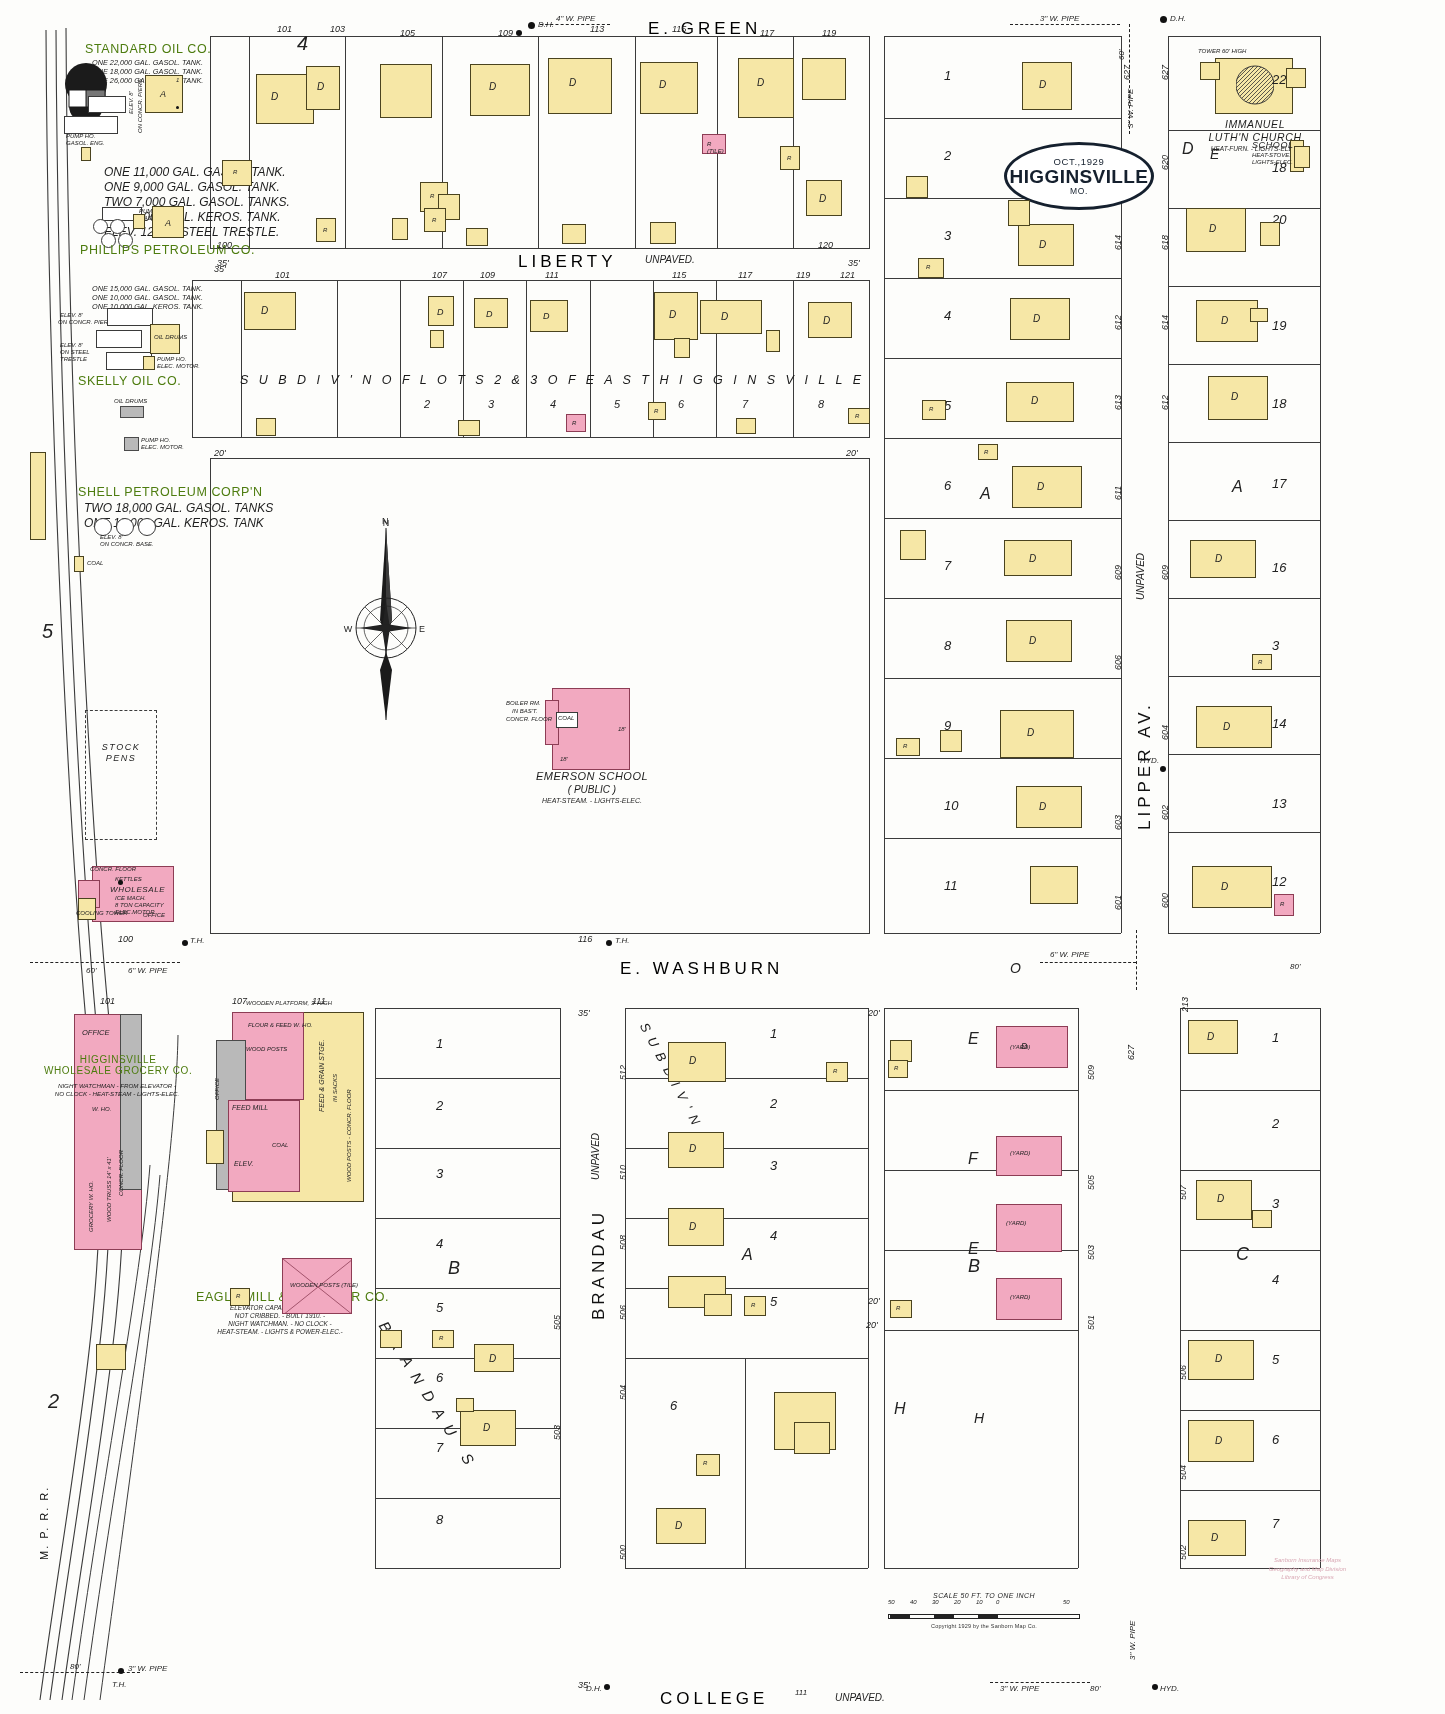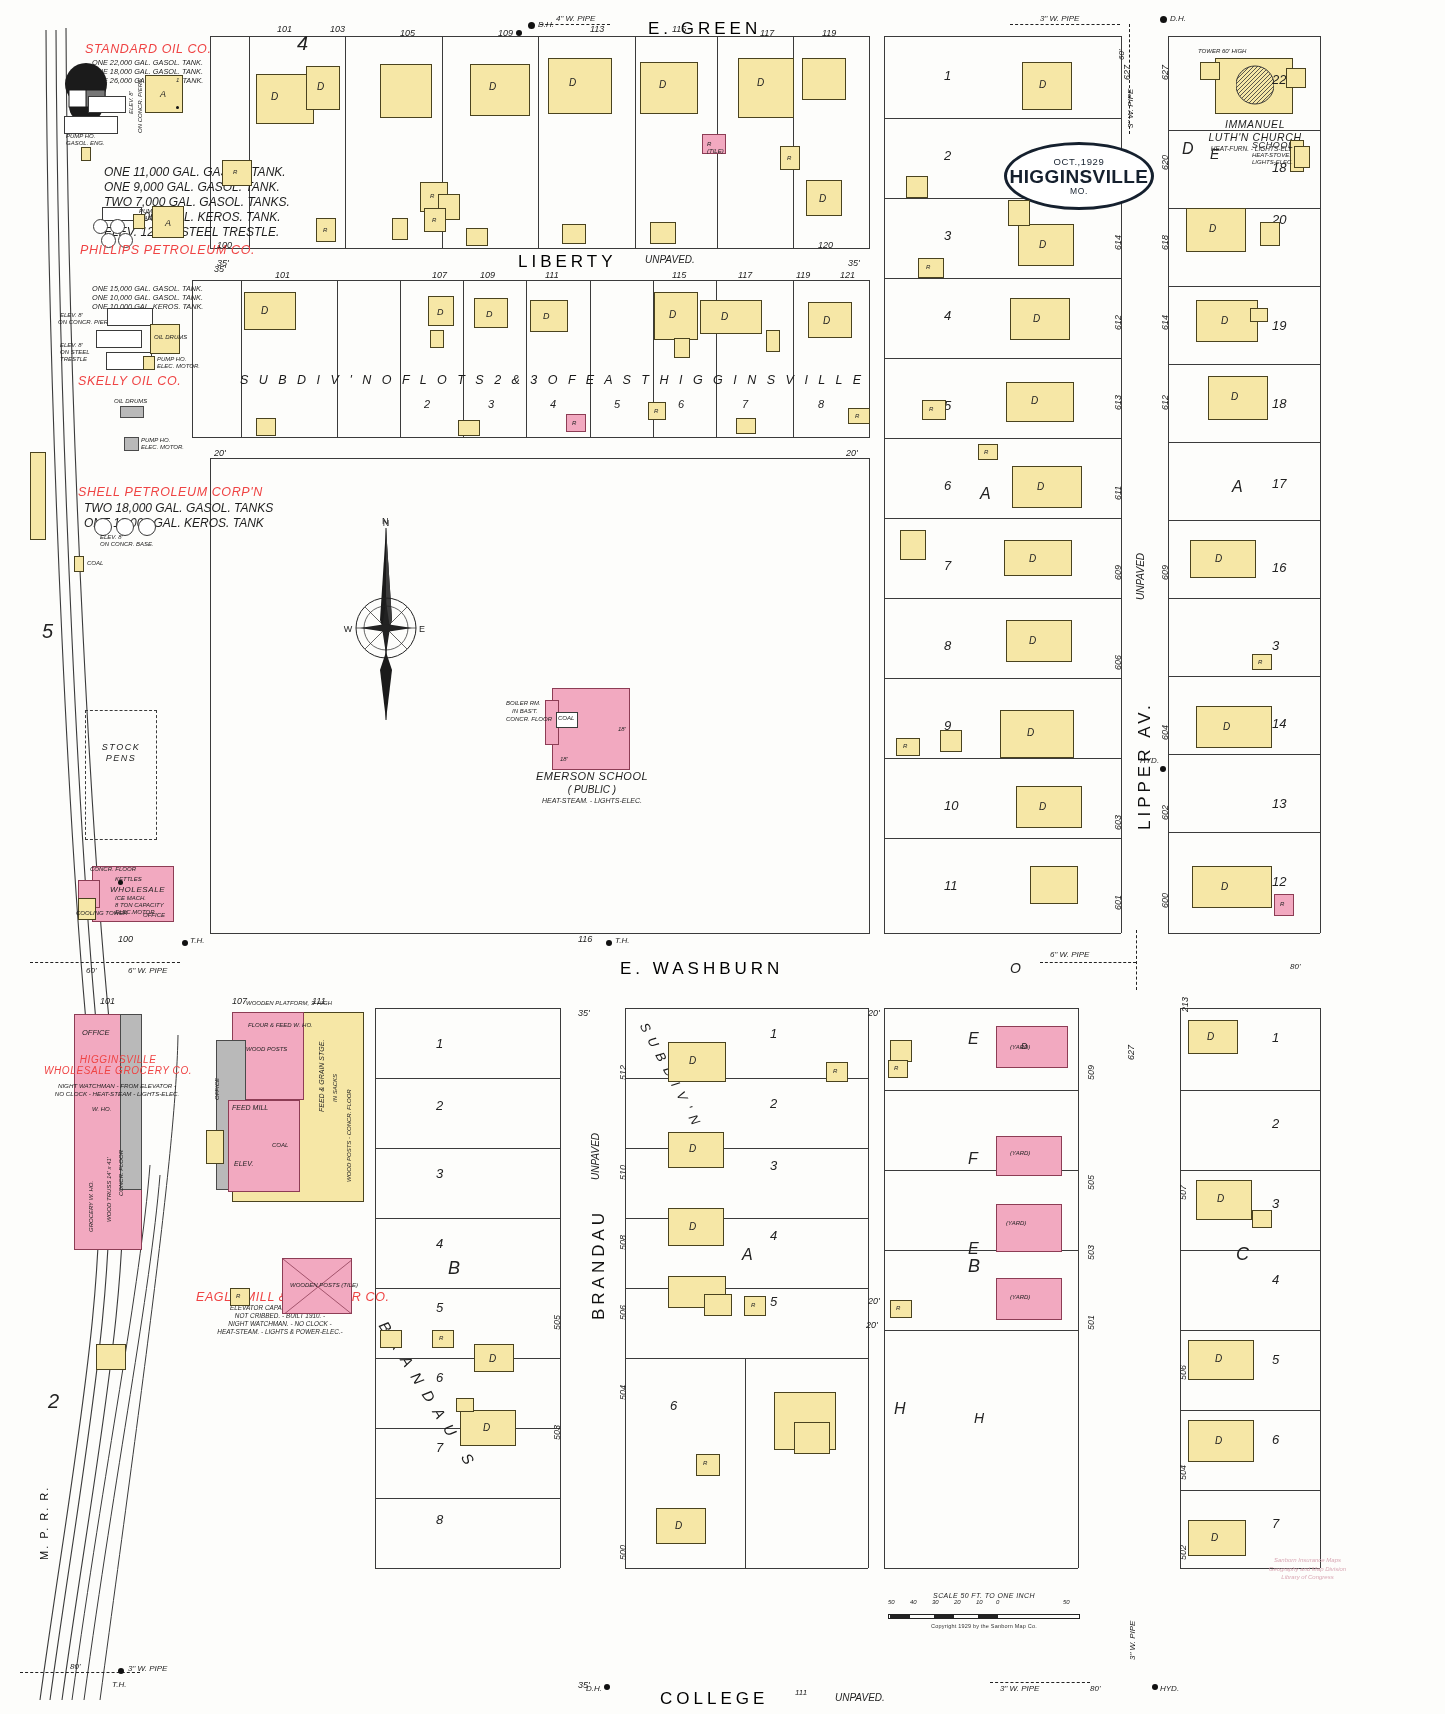--- a/index.html
+++ b/index.html
@@ -22,21 +22,21 @@
   .streetv{position:absolute;font-size:17px;letter-spacing:4px;color:#111;white-space:nowrap;
            transform-origin:0 0;transform:rotate(-90deg);}
   .num{position:absolute;font-size:9px;font-style:italic;color:#222;white-space:nowrap;}
   .numv{position:absolute;font-size:9px;font-style:italic;color:#222;white-space:nowrap;
         transform-origin:0 0;transform:rotate(-90deg);}
   .lotno{position:absolute;font-size:13px;font-style:italic;color:#222;}
   .big{position:absolute;font-size:20px;font-style:italic;color:#222;}
   .txt{position:absolute;font-size:8px;font-style:italic;color:#1d1d1d;line-height:1.25;white-space:pre;}
   .txtc{position:absolute;font-size:8px;font-style:italic;color:#1d1d1d;line-height:1.25;
         white-space:pre;text-align:center;}
-  .firmname{position:absolute;font-size:12.5px;font-style:italic;letter-spacing:.6px;color:#ef4444;white-space:nowrap;}
+  .firmname{position:absolute;font-size:12.5px;letter-spacing:.6px;color:#4d7c0f;white-space:nowrap;}
   .tiny{position:absolute;font-size:6px;font-style:italic;color:#222;white-space:pre;line-height:1.2;}
   .tinyv{position:absolute;font-size:6px;font-style:italic;color:#222;white-space:pre;
          transform-origin:0 0;transform:rotate(-90deg);line-height:1.2;}
   .pipe{position:absolute;font-size:8px;font-style:italic;color:#222;white-space:nowrap;}
   .pipev{position:absolute;font-size:8px;font-style:italic;color:#222;white-space:nowrap;
          transform-origin:0 0;transform:rotate(-90deg);}
   .dashline{position:absolute;border-top:1px dashed #222;height:0;}
   .dashlinev{position:absolute;border-left:1px dashed #222;width:0;}
   
   #cartouche{position:absolute;left:1004px;top:142px;width:144px;height:62px;

